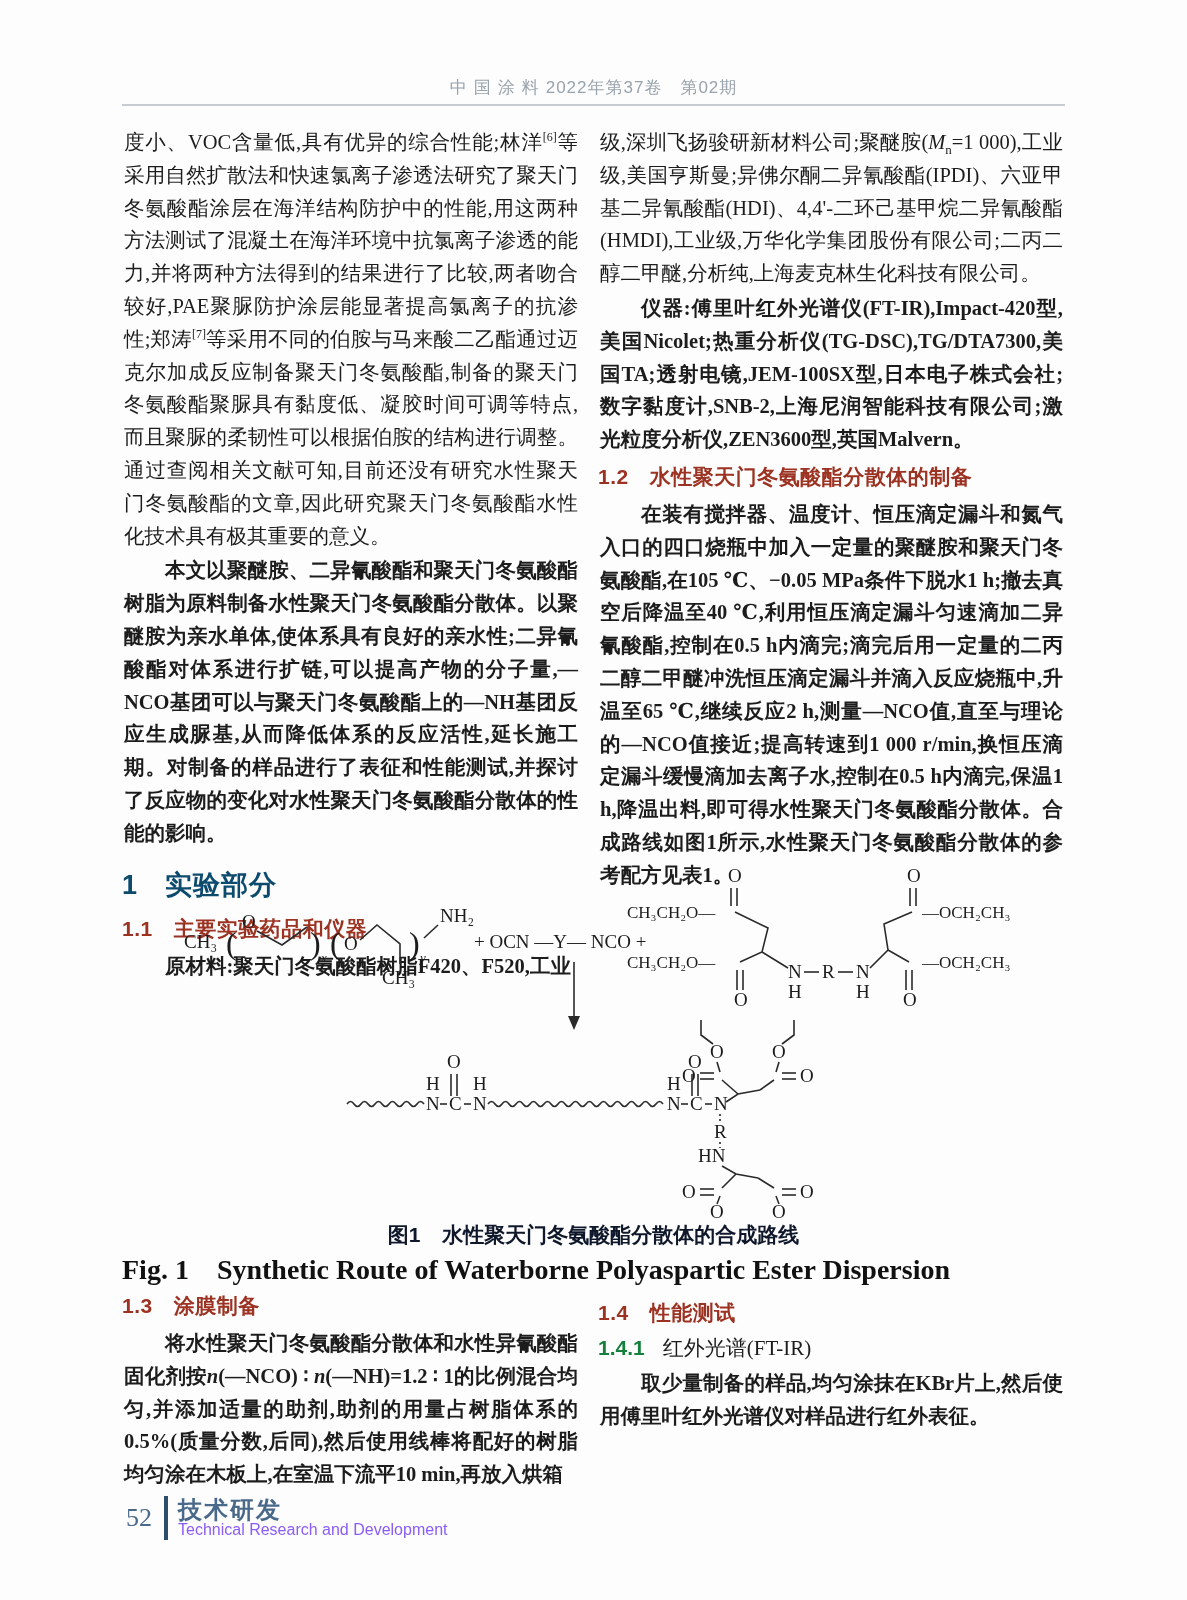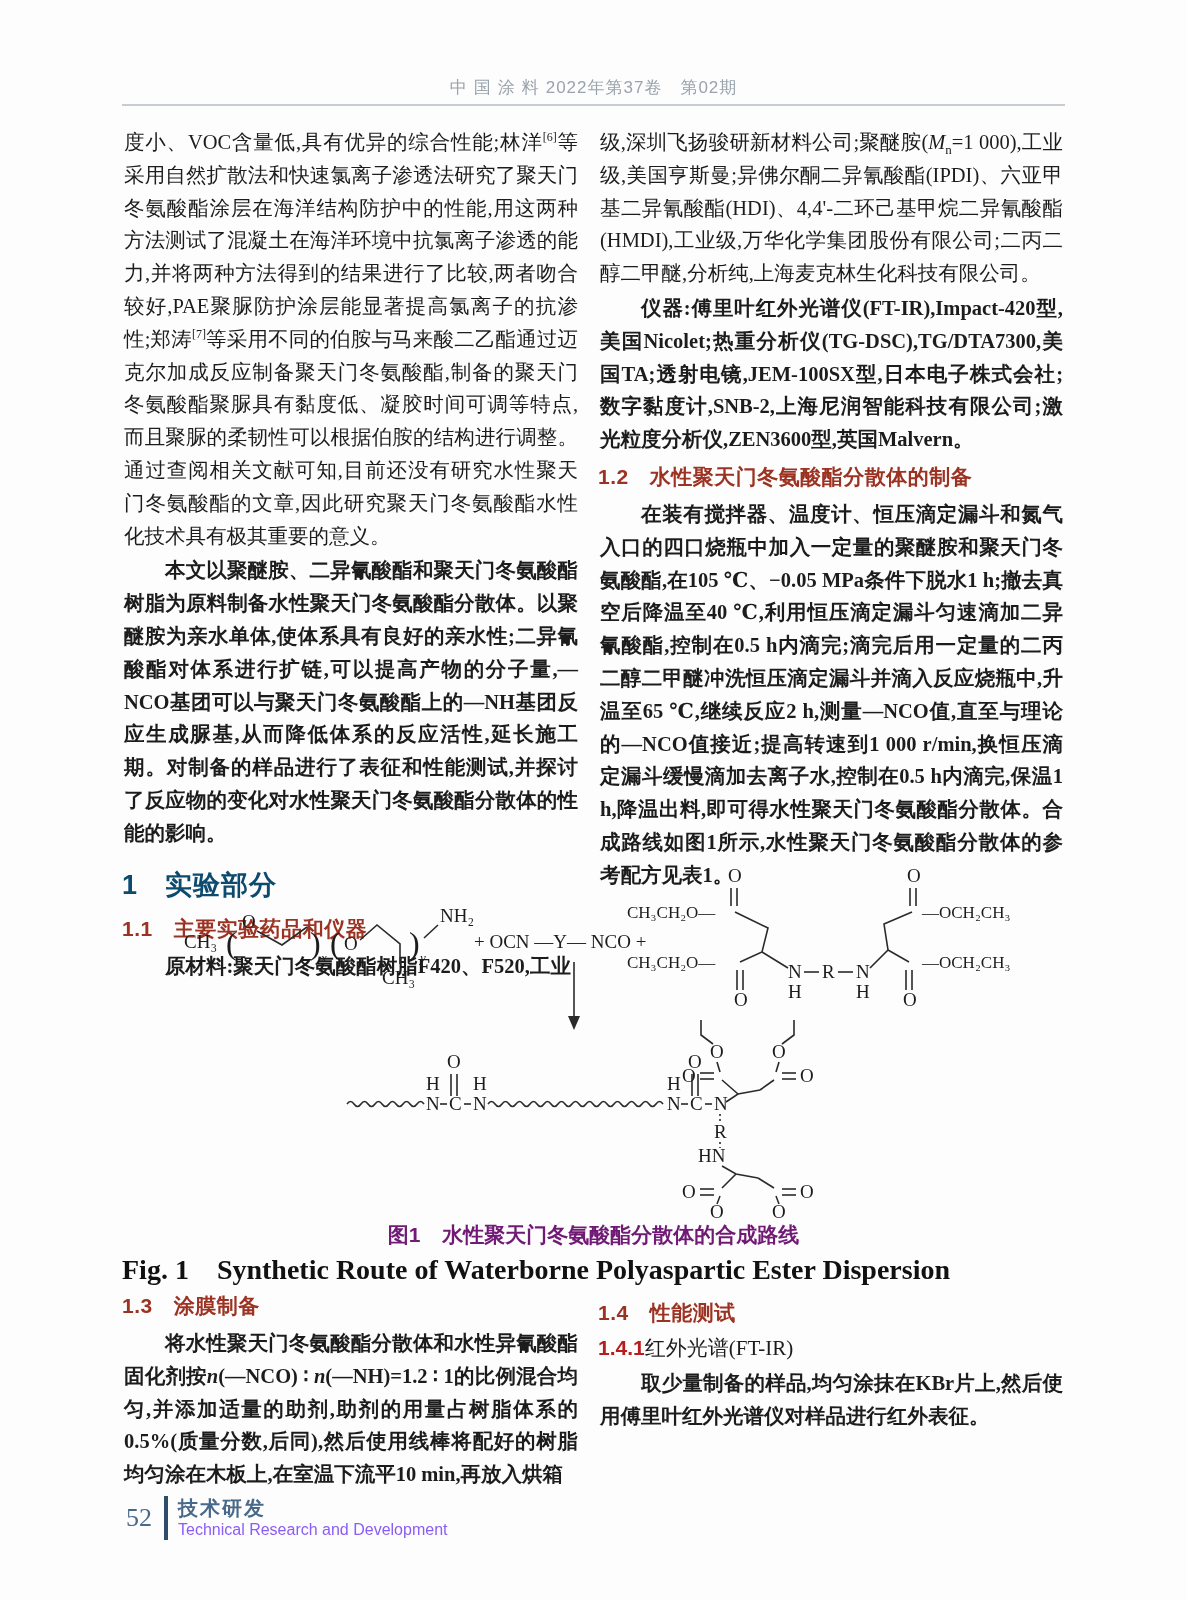--- a/index.html
+++ b/index.html
@@ -47,51 +47,51 @@
   .h1 .num{margin-right:27px;}
   .h2{
     font-family:"Liberation Sans","DejaVu Sans",sans-serif;
     color:#9c3222;font-weight:bold;font-size:21px;
     margin:7px 0 7px 0;letter-spacing:0.5px;
   }
   .h2 .num{margin-right:21px;}
   .h3{font-size:21px;margin:5px 0 5px 0;}
   .h3 .num{
     font-family:"Liberation Sans","DejaVu Sans",sans-serif;
-    color:#b91c1c;font-weight:bold;
+    color:#15803d;font-weight:bold;margin-right:18px;
   }
   .h3 .t{color:#1c1c1c;}
   .figure{position:absolute;left:122px;top:852px;}
   .figure text{font-family:"Liberation Serif","DejaVu Serif",serif;fill:#1c1c1c;}
   .figure .lbl{font-size:19px;}
   .figure .lbl2{font-size:17px;}
   .figure .paren{font-size:32px;}
   .figure .subit{font-size:13px;font-style:italic;}
   .figure path,.figure line{stroke:#2a2a2a;stroke-width:1.6;fill:none;}
   .cap-zh{
     position:absolute;left:122px;top:1221px;width:943px;text-align:center;
     font-family:"Liberation Sans","DejaVu Sans",sans-serif;
-    font-weight:bold;font-size:21px;color:#701a75;
+    font-weight:bold;font-size:21px;color:#0f172a;
   }
   .cap-zh .cap-label{margin-right:22px;}
   .cap-en{
     position:absolute;left:122px;top:1251px;width:943px;text-align:left;
     font-family:"Liberation Serif","DejaVu Serif",serif;
     font-weight:bold;font-size:28px;color:#111;
   }
   .footer{
     position:absolute;left:126px;top:1496px;
     display:flex;align-items:center;color:#49698a;
   }
   .pagenum{font-size:26px;margin-right:12px;font-family:"Liberation Serif","DejaVu Serif",serif;}
   .fbar{width:4px;height:44px;background:#2e4d6b;margin-right:10px;}
   .fcol{display:flex;flex-direction:column;justify-content:center;}
   .f-zh{
-    font-family:Liberation Mono, monospace;
-    font-weight:bold;font-size:20px;letter-spacing:2px;line-height:24px;
+    font-family:Liberation Serif, serif;
+    font-weight:bold;font-size:24px;letter-spacing:2px;line-height:24px;
   }
   .f-en{
     font-family:Liberation Sans, sans-serif;
     font-size:16px;color:#8b5cf6;line-height:16px;
   }
 </style>
 </head>
 <body>
 
 <div class="page">

